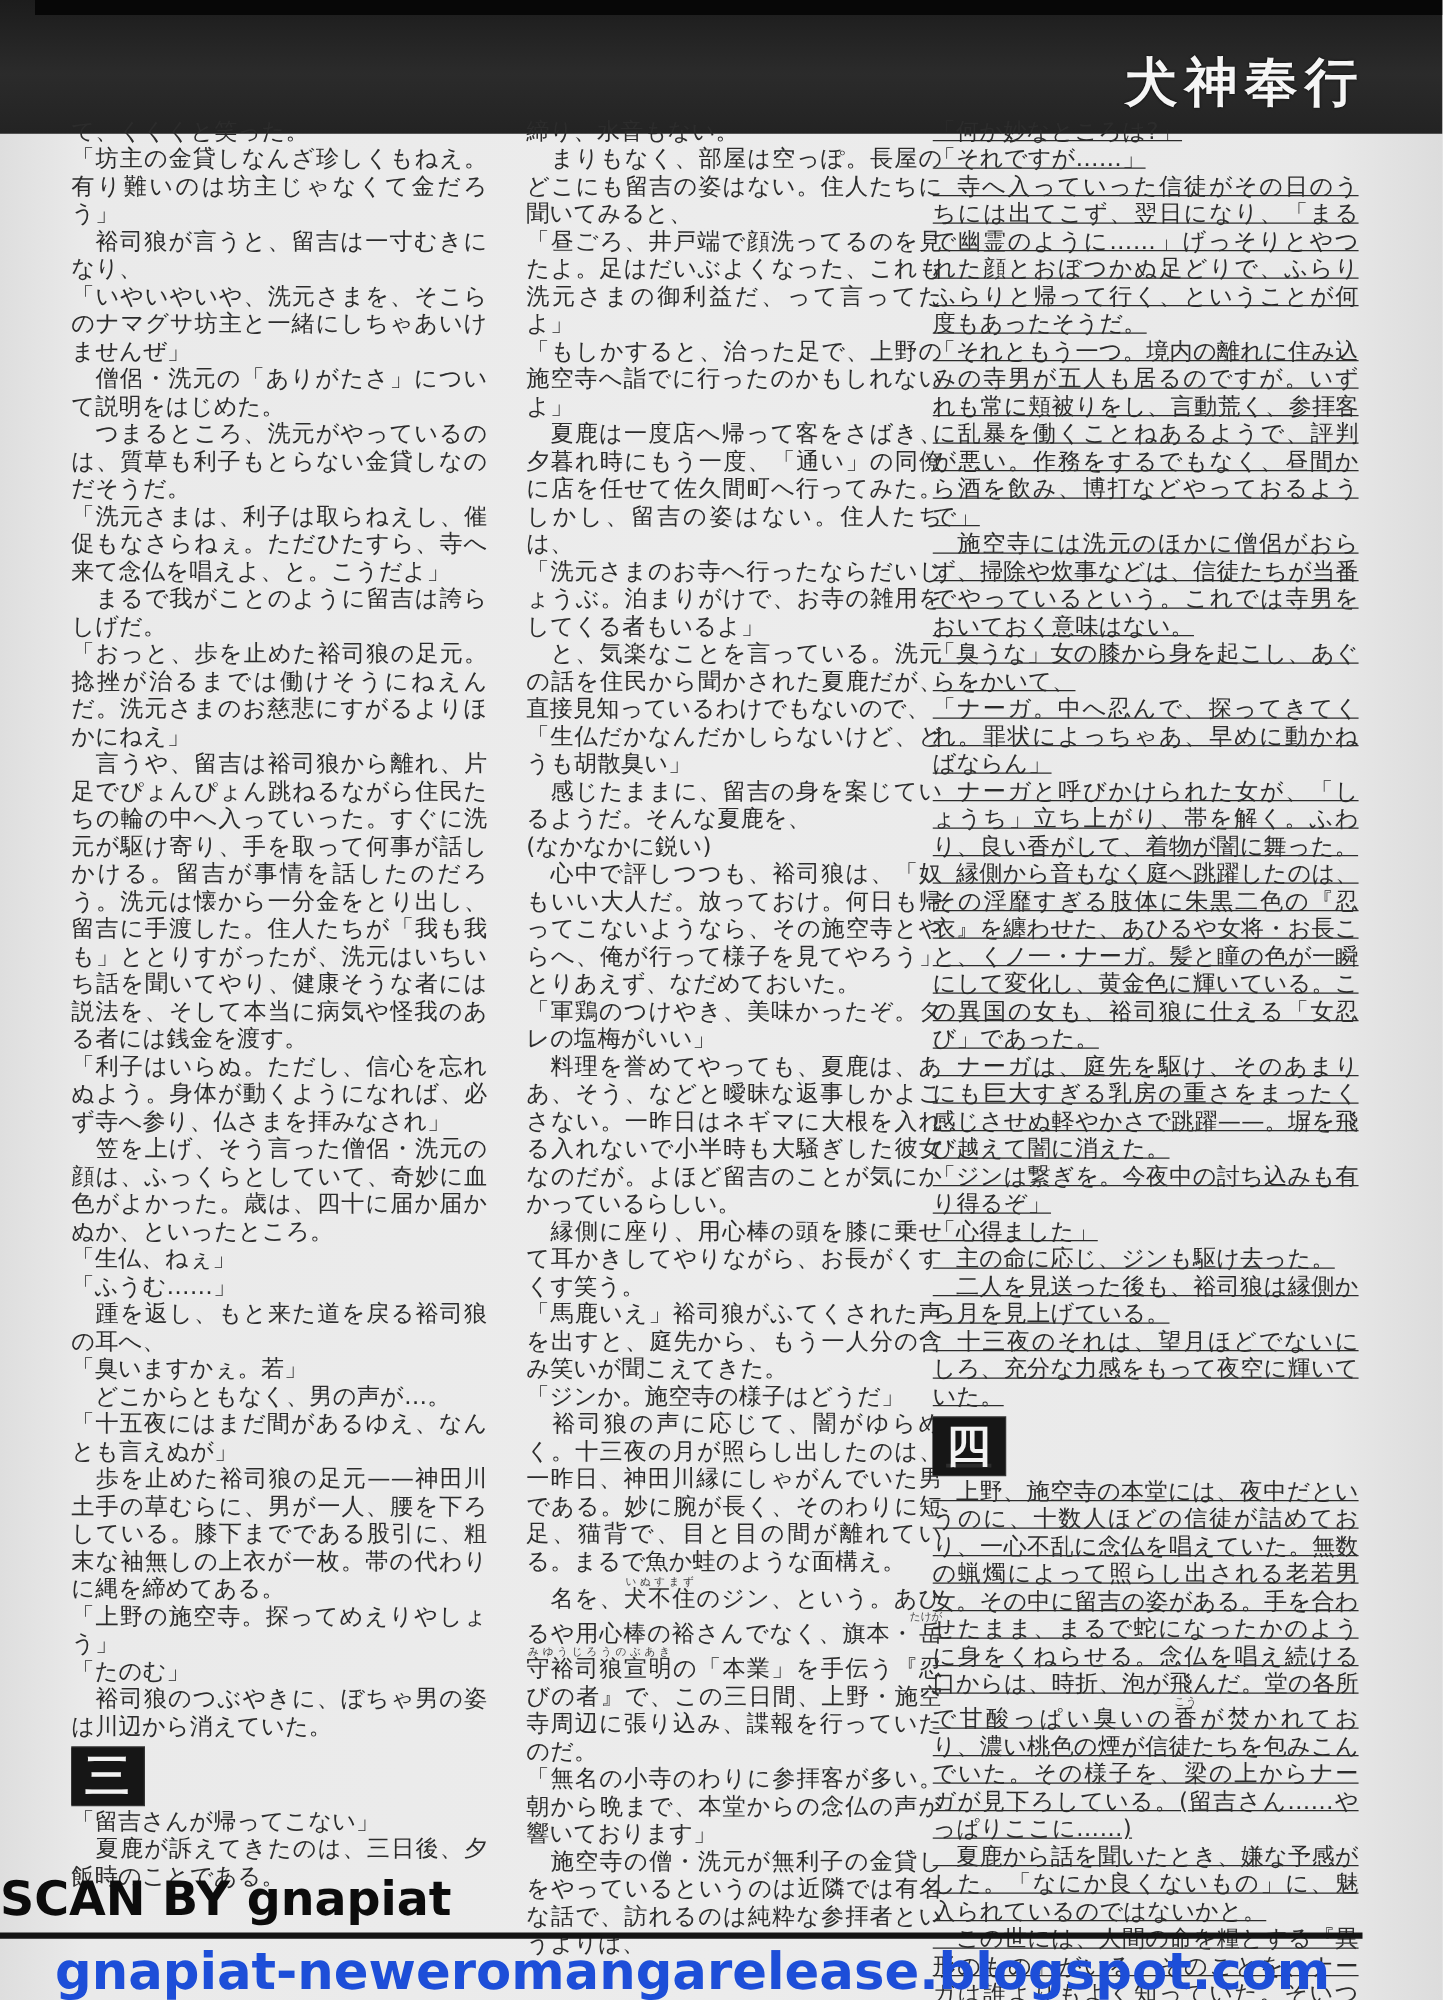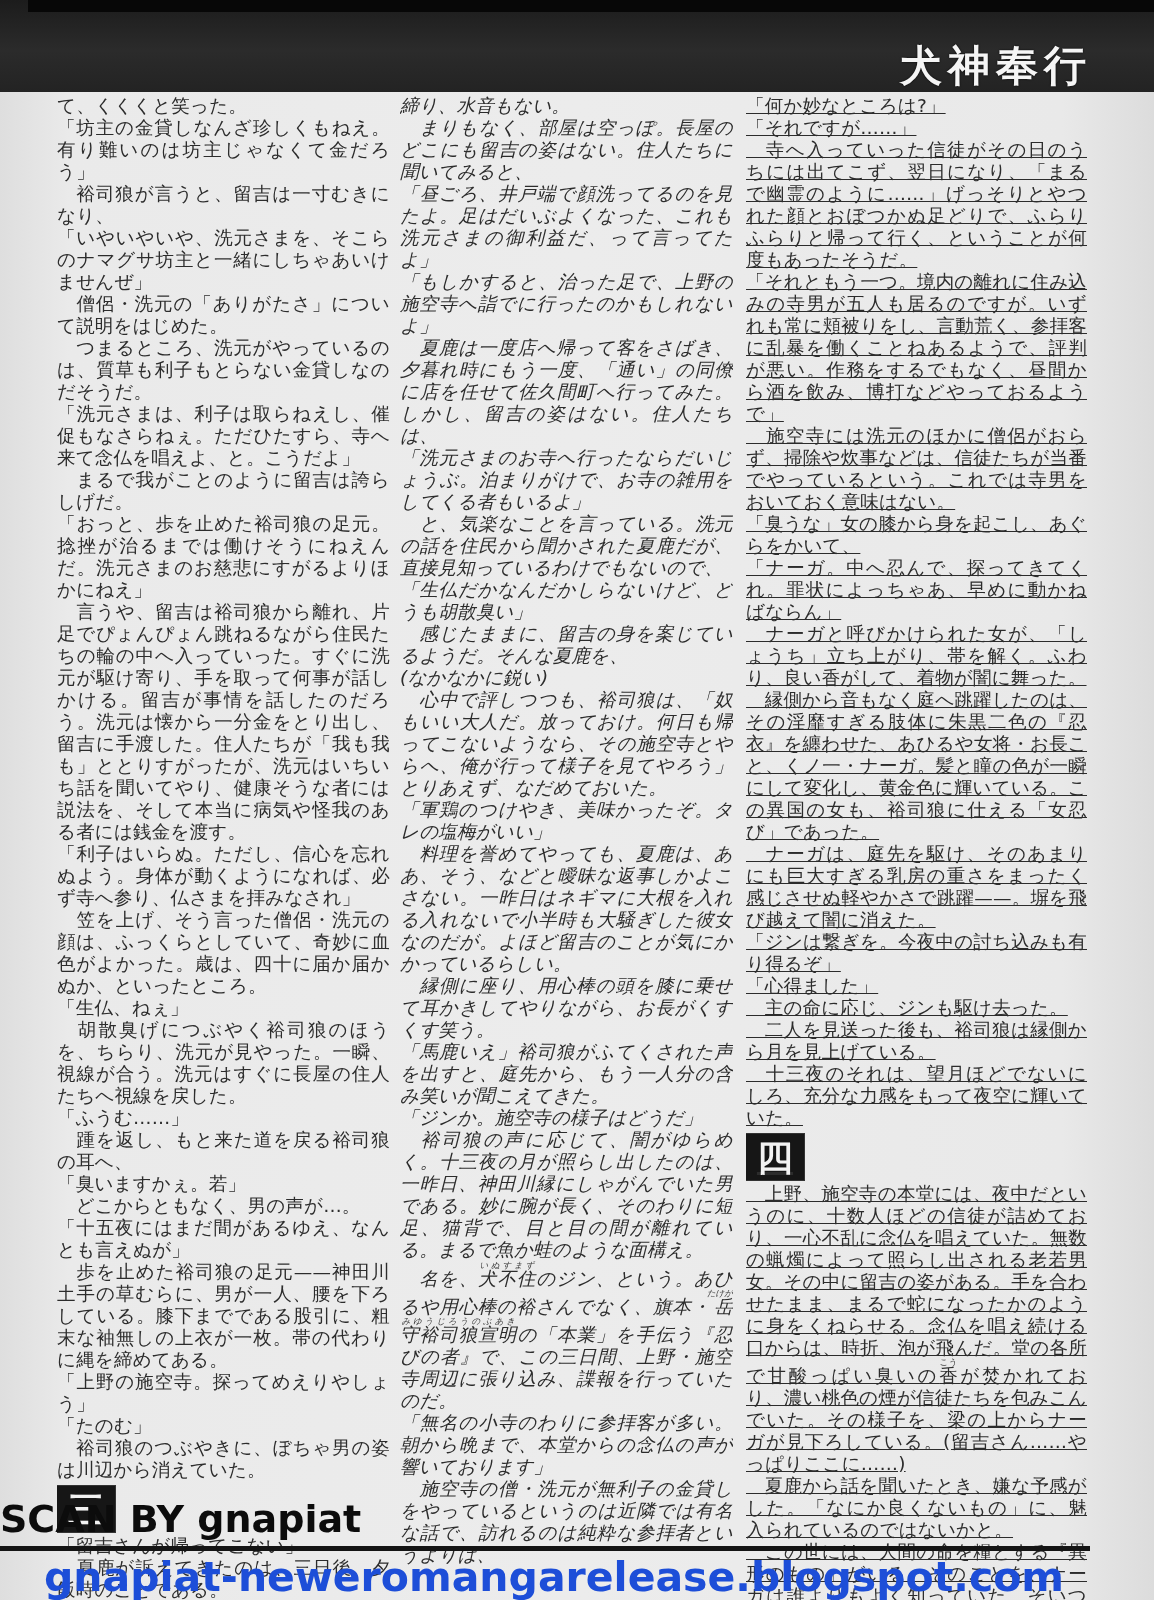--- a/index.html
+++ b/index.html
@@ -8,42 +8,42 @@
     background:#e6e6e6;
     font-family:"DejaVu Sans","Liberation Sans",sans-serif;
   }
   
   .page{
     position:absolute;inset:0;
     background:linear-gradient(90deg,#dedede 0%,#eaeaea 6%,#ececec 50%,#e9e9e9 92%,#dcdcdc 100%);
   }
   
   .header-bar{
-    position:absolute;left:0;top:0;width:1154px;height:92px;
+    position:absolute;left:0;top:0;width:1154px;height:107px;
     background:linear-gradient(180deg,#1c1c1c 0%,#2b2b2b 55%,#232323 100%);
   }
   .header-topstrip{
     position:absolute;left:28px;top:0;width:1126px;height:12px;background:#070707;
   }
   .header-title{
     position:absolute;right:62px;top:38px;
     color:#f5f5f5;font-size:42px;font-weight:900;letter-spacing:6px;
     font-family:"DejaVu Serif","Liberation Serif",serif;
     text-shadow:0 0 2px #000;
     white-space:nowrap;
   }
   
   .col{
     position:absolute;top:95px;height:1506px;overflow:hidden;
     font-size:18.5px;line-height:22px;color:#2c2c2c;
     text-align:justify;
     letter-spacing:0.2px;
   }
   .col-1{left:57px;width:333px;}
-  .col-2{left:400px;width:333px;font-style:italic;}
+  .col-2{left:421px;width:333px;}
   .col-3{left:746px;width:341px;text-decoration:underline;}
   .col p{margin:0;padding:0;text-indent:0;}
   ruby rt{font-size:8.5px;letter-spacing:0;color:#3a3a3a;}
   
   .section-marker{
     width:58px;height:46px;margin:5px 0 3px 0;
     background:#161616;color:#f2f2f2;
     display:flex;align-items:center;justify-content:center;
     font-family:"DejaVu Serif","Liberation Serif",serif;
     font-size:36px;font-weight:bold;line-height:1;
@@ -81,21 +81,20 @@
     <p>「いやいやいや、洗元さまを、そこらのナマグサ坊主と一緒にしちゃあいけませんぜ」</p>
     <p>　僧侶・洗元の「ありがたさ」について説明をはじめた。</p>
     <p>　つまるところ、洗元がやっているのは、質草も利子もとらない金貸しなのだそうだ。</p>
     <p>「洗元さまは、利子は取らねえし、催促もなさらねぇ。ただひたすら、寺へ来て念仏を唱えよ、と。こうだよ」</p>
     <p>　まるで我がことのように留吉は誇らしげだ。</p>
     <p>「おっと、歩を止めた裕司狼の足元。捻挫が治るまでは働けそうにねえんだ。洗元さまのお慈悲にすがるよりほかにねえ」</p>
     <p>　言うや、留吉は裕司狼から離れ、片足でぴょんぴょん跳ねるながら住民たちの輪の中へ入っていった。すぐに洗元が駆け寄り、手を取って何事が話しかける。留吉が事情を話したのだろう。洗元は懐から一分金をとり出し、留吉に手渡した。住人たちが「我も我も」ととりすがったが、洗元はいちいち話を聞いてやり、健康そうな者には説法を、そして本当に病気や怪我のある者には銭金を渡す。</p>
     <p>「利子はいらぬ。ただし、信心を忘れぬよう。身体が動くようになれば、必ず寺へ参り、仏さまを拝みなされ」</p>
     <p>　笠を上げ、そう言った僧侶・洗元の顔は、ふっくらとしていて、奇妙に血色がよかった。歳は、四十に届か届かぬか、といったところ。</p>
     <p>「生仏、ねぇ」</p>
-    <p>　胡散臭げにつぶやく裕司狼のほうを、ちらり、洗元が見やった。一瞬、視線が合う。洗元はすぐに長屋の住人たちへ視線を戻した。</p>
     <p>「ふうむ……」</p>
     <p>　踵を返し、もと来た道を戻る裕司狼の耳へ、</p>
     <p>「臭いますかぇ。若」</p>
     <p>　どこからともなく、男の声が…。</p>
     <p>「十五夜にはまだ間があるゆえ、なんとも言えぬが」</p>
     <p>　歩を止めた裕司狼の足元——神田川土手の草むらに、男が一人、腰を下ろしている。膝下までである股引に、粗末な袖無しの上衣が一枚。帯の代わりに縄を締めてある。</p>
     <p>「上野の施空寺。探ってめえりやしょう」</p>
     <p>「たのむ」</p>
     <p>　裕司狼のつぶやきに、ぼちゃ男の姿は川辺から消えていた。</p>
     <div class="section-marker">三</div>

